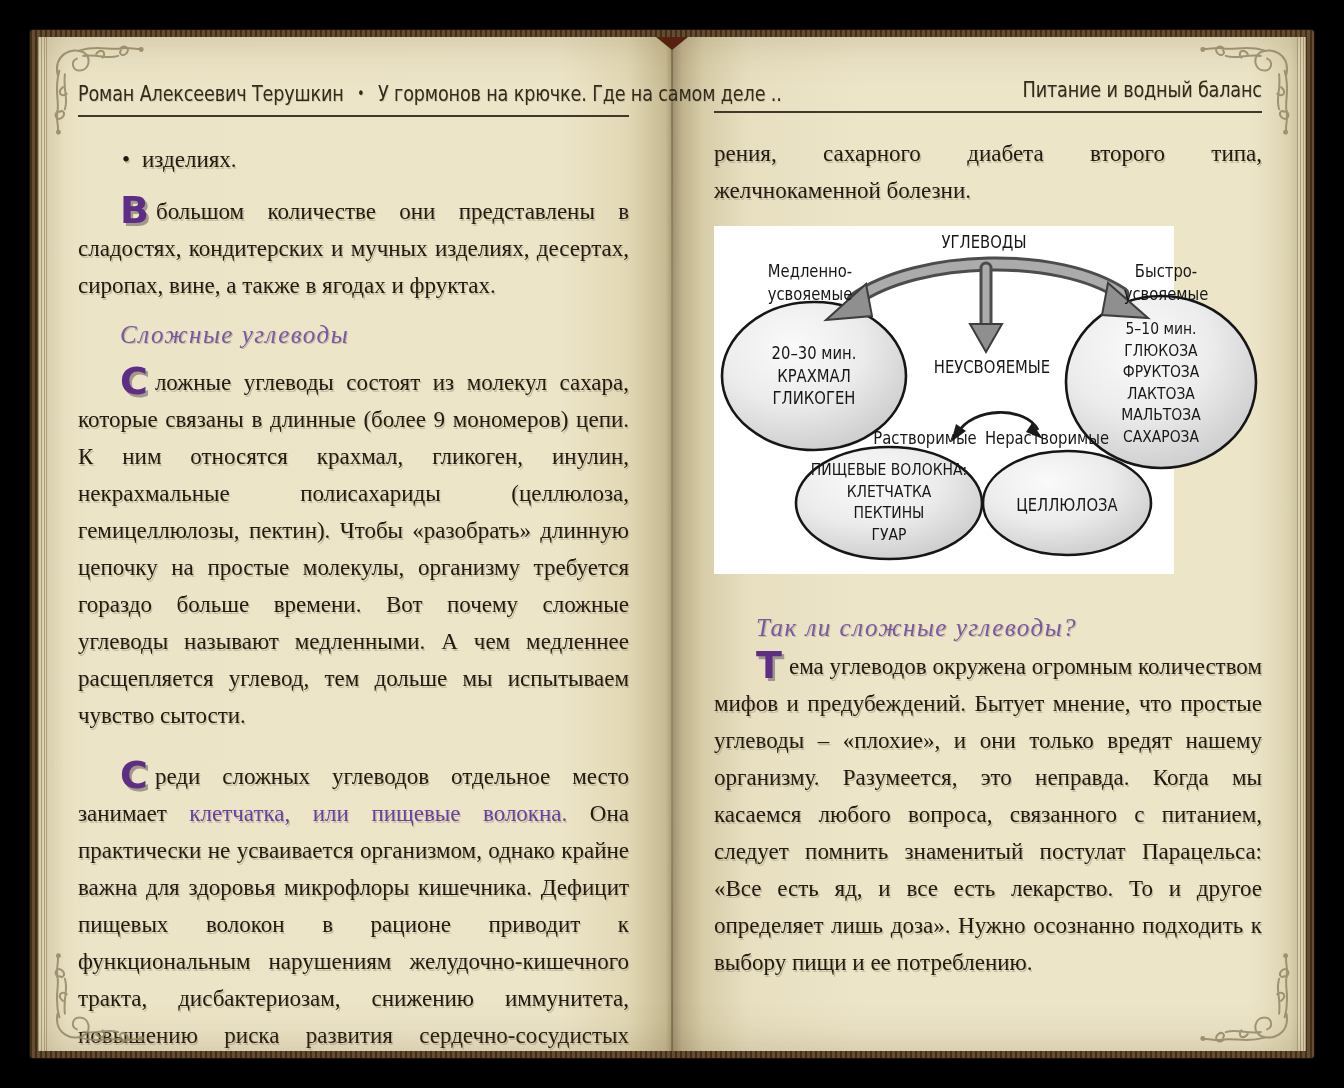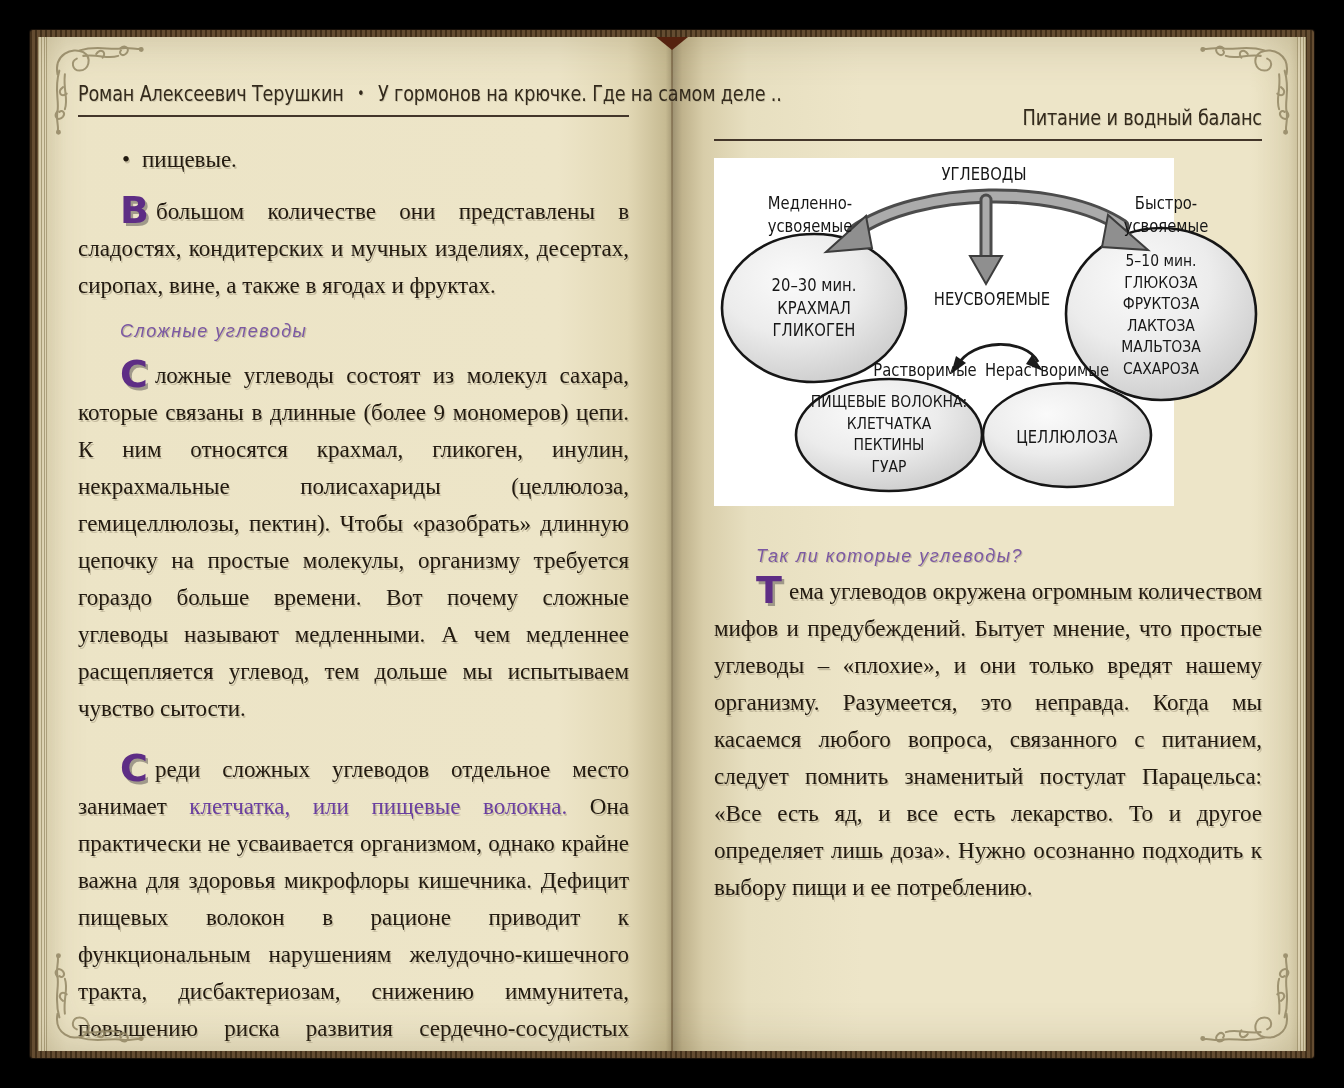--- a/index.html
+++ b/index.html
@@ -29,38 +29,38 @@
   .edge-right{right:0;}
   
   .ornament{position:absolute;width:92px;height:92px;z-index:4;opacity:.85;}
   .orn-tl{left:14px;top:6px;}
   .orn-tr{right:14px;top:6px;transform:scaleX(-1);}
   .orn-bl{left:14px;bottom:6px;transform:scaleY(-1);}
   .orn-br{right:14px;bottom:6px;transform:scale(-1,-1);}
   
   .page-inner{position:relative;height:100%;box-sizing:border-box;z-index:2;}
   .page-left  .page-inner{padding:44px 43px 15px 40px;}
-  .page-right .page-inner{padding:68px 44px 0 42px;}
+  .page-right .page-inner{padding:40px 44px 0 42px;}
   .running-header{border-bottom:2px solid #43362a;padding-bottom:9px;height:25px;
         white-space:nowrap;color:#332a1c;}
   .rh-right{text-align:right;}
   .rh-scale{display:inline-block;transform:scaleX(.82);transform-origin:0 50%;
         font-family:"DejaVu Sans",sans-serif;font-size:21.5px;letter-spacing:-.2px;
         text-shadow:1px 1px 0 rgba(150,140,115,.35);}
   .rh-right .rh-scale{transform-origin:100% 50%;}
   .rh-sep{margin:0 10px;font-size:15px;vertical-align:2px;}
   .para{font-size:23px;line-height:37px;color:#221a10;text-align:justify;margin:0;
         text-indent:42px;text-shadow:1.3px 1.5px 0 rgba(150,140,112,.45);}
   .no-indent{text-indent:0;}
   .mt-s{margin-top:6px;}  .mt-m{margin-top:15px;}  .mt-l{margin-top:24px;}  .mt-xl{margin-top:22px;}
   .bullet-line{margin-top:24px;font-size:23px;line-height:37px;color:#221a10;padding-left:44px;
         text-shadow:1.3px 1.5px 0 rgba(150,140,112,.45);}
   .bdot{margin-right:12px;}
-  .heading{font-family:Liberation Sans, sans-serif;font-style:italic;font-weight:normal;
-        font-size:18px;color:#7b58a3;margin:17px 0 0;padding-left:42px;letter-spacing:1.5px;
+  .heading{font-family:Liberation Serif, serif;font-style:italic;font-weight:normal;
+        font-size:25px;color:#7b58a3;margin:17px 0 0;padding-left:42px;letter-spacing:1.5px;
         text-shadow:1.2px 1.4px 0 rgba(150,140,115,.45);}
   .heading-r{margin-top:40px;}
   .dropcap{font-family:"DejaVu Sans",sans-serif;font-weight:bold;font-size:38px;line-height:0;
         position:relative;top:4px;color:#5e2d85;padding-right:7px;
         text-shadow:2.4px 2.6px 0 rgba(110,104,98,.6);}
   .em-purple{color:#6a3fa0;font-weight:normal;}
   
   .diagram{position:relative;margin-top:17px;width:460px;height:348px;background:#fff;z-index:3;}
   .diagram svg{position:absolute;inset:0;}
   .dl{position:absolute;transform:translateX(-50%) scaleX(.87);transform-origin:center top;
@@ -107,40 +107,41 @@
         <div class="page-inner">
           <div class="running-header">
             <span class="rh-scale">
               <span>Роман Алексеевич Терушкин</span>
               <span class="rh-sep">•</span>
               <span>У гормонов на крючке. Где на самом деле ..</span>
             </span>
           </div>
 
           <div class="bullet-line">
-            <span class="bdot">•</span><span>пищевые.</span>
+            <span class="bdot">•</span><span>изделиях.</span>
           </div>
 
           <p class="para mt-m"><span class="dropcap">В</span><span>большом количестве они представлены в сладостях, кондитерских и мучных изделиях, десертах, сиропах, вине, а также в ягодах и фруктах.</span></p>
 
           <h2 class="heading">Сложные углеводы</h2>
 
           <p class="para mt-m"><span class="dropcap">С</span><span>ложные углеводы состоят из молекул сахара, которые связаны в длинные (более 9 мономеров) цепи. К ним относятся крахмал, гликоген, инулин, некрахмальные полисахариды (целлюлоза, гемицеллюлозы, пектин). Чтобы «разобрать» длинную цепочку на простые молекулы, организму требуется гораздо больше времени. Вот почему сложные углеводы называют медленными. А чем медленнее расщепляется углевод, тем дольше мы испытываем чувство сытости.</span></p>
 
           <p class="para mt-l"><span class="dropcap">С</span><span>реди сложных углеводов отдельное место занимает </span><span class="em-purple">клетчатка, или пищевые волокна.</span><span> Она практически не усваивается организмом, однако крайне важна для здоровья микрофлоры кишечника. Дефицит пищевых волокон в рационе приводит к функциональным нарушениям желудочно-кишечного тракта, дисбактериозам, снижению иммунитета, повышению риска развития сердечно-сосудистых заболеваний, ожи-</span></p>
         </div>
       </div>
 
       <div class="page page-right">
         <div class="edge-lines edge-right"></div>
         <div class="page-inner">
           <div class="running-header rh-right">
             <span class="rh-scale">Питание и водный баланс</span>
           </div>
 
+          <p class="para no-indent mt-xl">рения, сахарного диабета второго типа, желчнокаменной болезни.</p>
 
           <div class="diagram">
             <svg width="546" height="348" viewBox="0 0 546 348">
 
               <ellipse cx="100" cy="150" rx="92" ry="74" fill="url(#gEll)" stroke="#161616" stroke-width="2.6"></ellipse>
               <ellipse cx="447" cy="156" rx="95" ry="86" fill="url(#gEll)" stroke="#161616" stroke-width="2.6"></ellipse>
               <ellipse cx="175" cy="277" rx="93" ry="56" fill="url(#gEll)" stroke="#161616" stroke-width="2.6"></ellipse>
               <ellipse cx="353" cy="277" rx="84" ry="52" fill="url(#gEll)" stroke="#161616" stroke-width="2.6"></ellipse>
 
               <path d="M140,74 C205,28 345,26 408,68" stroke="#4c4c4c" stroke-width="15" fill="none" stroke-linecap="round"></path>
@@ -173,21 +174,21 @@
 САХАРОЗА</div>
             <div class="dl" style="left:211px;top:201px;">Растворимые</div>
             <div class="dl" style="left:333px;top:201px;">Нерастворимые</div>
             <div class="dl dl-small" style="left:175px;top:233px;">ПИЩЕВЫЕ ВОЛОКНА:
 КЛЕТЧАТКА
 ПЕКТИНЫ
 ГУАР</div>
             <div class="dl" style="left:353px;top:268px;">ЦЕЛЛЮЛОЗА</div>
           </div>
 
-          <h2 class="heading heading-r">Так ли которые углеводы?</h2>
+          <h2 class="heading heading-r">Так ли сложные углеводы?</h2>
 
           <p class="para mt-s"><span class="dropcap">Т</span><span>ема углеводов окружена огромным количеством мифов и предубеждений. Бытует мнение, что простые углеводы – «плохие», и они только вредят нашему организму. Разумеется, это неправда. Когда мы касаемся любого вопроса, связанного с питанием, следует помнить знаменитый постулат Парацельса: «Все есть яд, и все есть лекарство. То и другое определяет лишь доза». Нужно осознанно подходить к выбору пищи и ее потреблению.</span></p>
         </div>
       </div>
 
       <div class="spine-line"></div>
       <div class="notch"></div>
 
       <svg class="ornament orn-tl">
           <use href="#flourish"></use>

